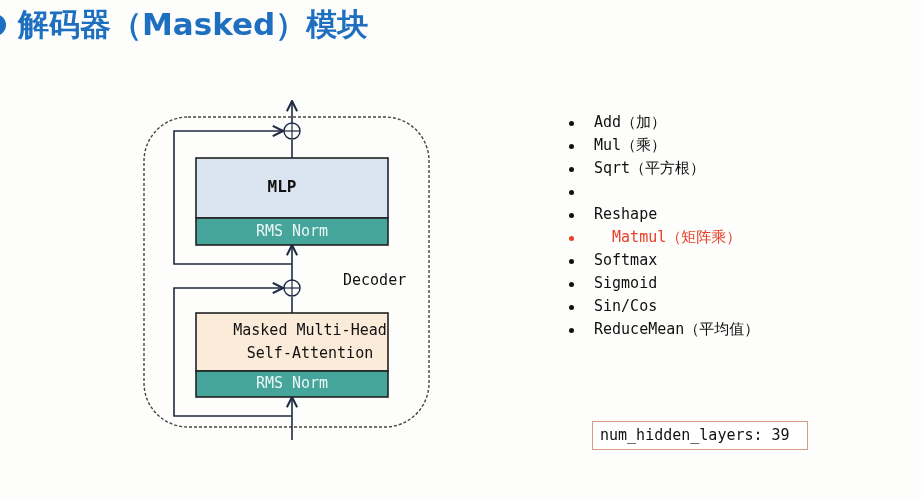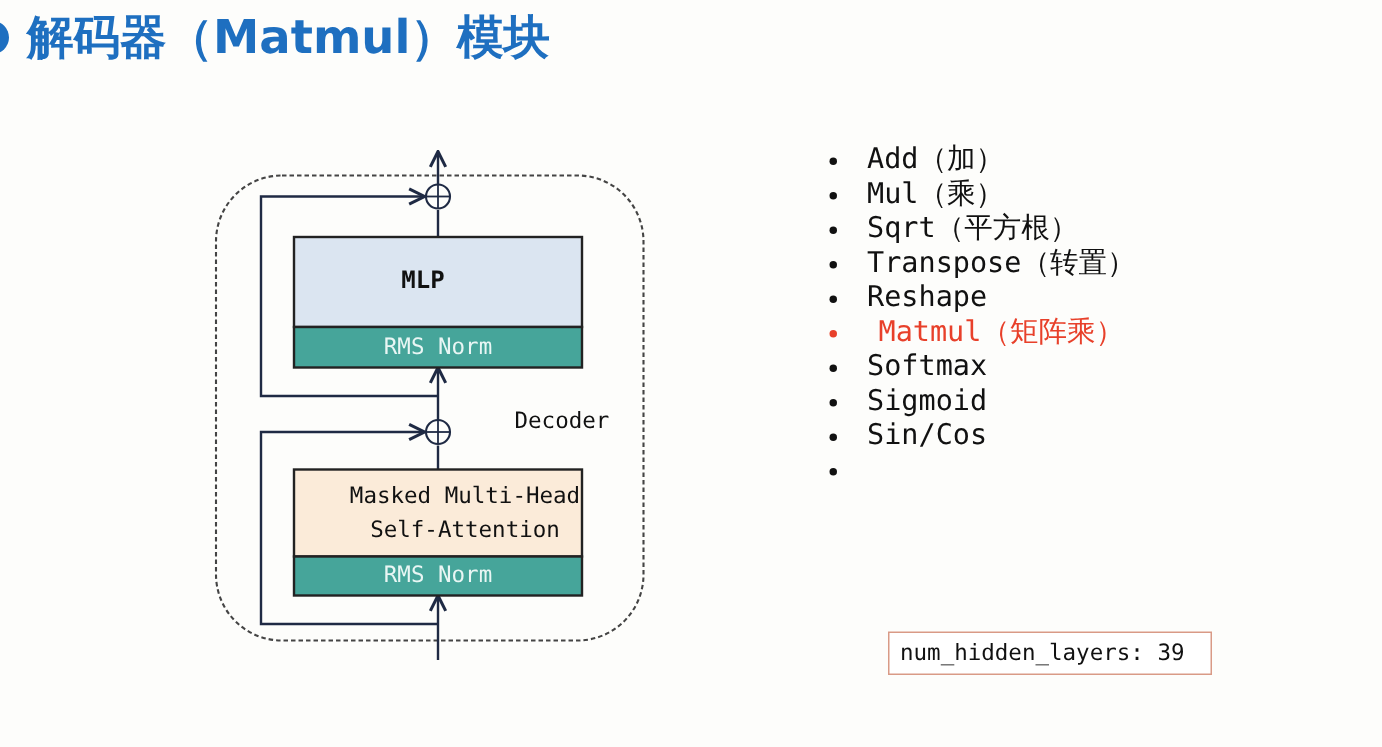--- a/index.html
+++ b/index.html
@@ -30,23 +30,23 @@
   }
   .norm-label { color: #e9f6f4; font-size: 15px; }
   .mlp-label { font-size: 16px; font-weight: bold; }
   .attn-label { font-size: 15px; line-height: 23px; }
   .decoder-label {
     position: absolute; left: 343px; top: 271px;
     font-family: "DejaVu Sans Mono", monospace; font-size: 15px; color: #111; text-align: right;
   }
   ul.ops {
     position: absolute; left: 552px; top: 95px;
-    margin: 0; padding: 0; list-style: none;
+    margin: 16px; padding: 0; list-style: none;
     font-family: "DejaVu Sans Mono", "Liberation Mono", monospace;
-    font-size: 19px; color: #111;
+    font-size: 15px; color: #111;
   }
   ul.ops li {
     height: 23px; line-height: 23px; white-space: nowrap;
     position: relative; padding-left: 26px;
   }
   ul.ops li .dot {
     position: absolute; left: 1px; top: 10px;
     width: 5px; height: 5px; border-radius: 50%; background: #111;
   }
   ul.ops li.highlight { color: #e8402a; text-align: center; }
@@ -58,21 +58,21 @@
     box-sizing: border-box;
     font-family: "DejaVu Sans Mono", monospace; font-size: 15px;
     line-height: 27px; padding-left: 7px; color: #111;
     background: #fff;
   }
 </style>
 </head>
 <body>
 
 <div class="title-bullet"></div>
-<div class="title">解码器（Matmul）模块</div>
+<div class="title">解码器（Masked）模块</div>
 
 <svg class="diagram" width="921" height="498">
   <defs>
     <marker id="arrowOpen" viewBox="0 0 10 10" refX="9" refY="5" markerWidth="8" markerHeight="8" orient="auto-start-reverse">
       <path d="M1,1 L9,5 L1,9" fill="none" stroke="#1f2a44" stroke-width="1.6"></path>
     </marker>
   </defs>
 
   <rect x="144" y="117" width="285" height="310" rx="44" ry="44" fill="none" stroke="#444" stroke-width="1.4" stroke-dasharray="3,2"></rect>
 
@@ -117,22 +117,22 @@
   <div>Self-Attention</div>
 </div>
 <div class="block-label norm-label" style="left:196px; top:374px; width:192px;">RMS Norm</div>
 
 <div class="decoder-label">Decoder</div>
 
 <ul class="ops">
   <li><span class="dot"></span><span>Add（加）</span></li>
   <li><span class="dot"></span><span>Mul（乘）</span></li>
   <li><span class="dot"></span><span>Sqrt（平方根）</span></li>
-  <li><span class="dot"></span><span>Transpose（转置）</span></li>
+  <li><span class="dot"></span></li>
   <li><span class="dot"></span><span>Reshape</span></li>
   <li class="highlight"><span class="dot"></span><span>Matmul（矩阵乘）</span></li>
   <li><span class="dot"></span><span>Softmax</span></li>
   <li><span class="dot"></span><span>Sigmoid</span></li>
   <li><span class="dot"></span><span>Sin/Cos</span></li>
-  <li><span class="dot"></span></li>
+  <li><span class="dot"></span><span>ReduceMean（平均值）</span></li>
 </ul>
 
 <div class="param-box">num_hidden_layers: 39</div>
 
 </body></html>

